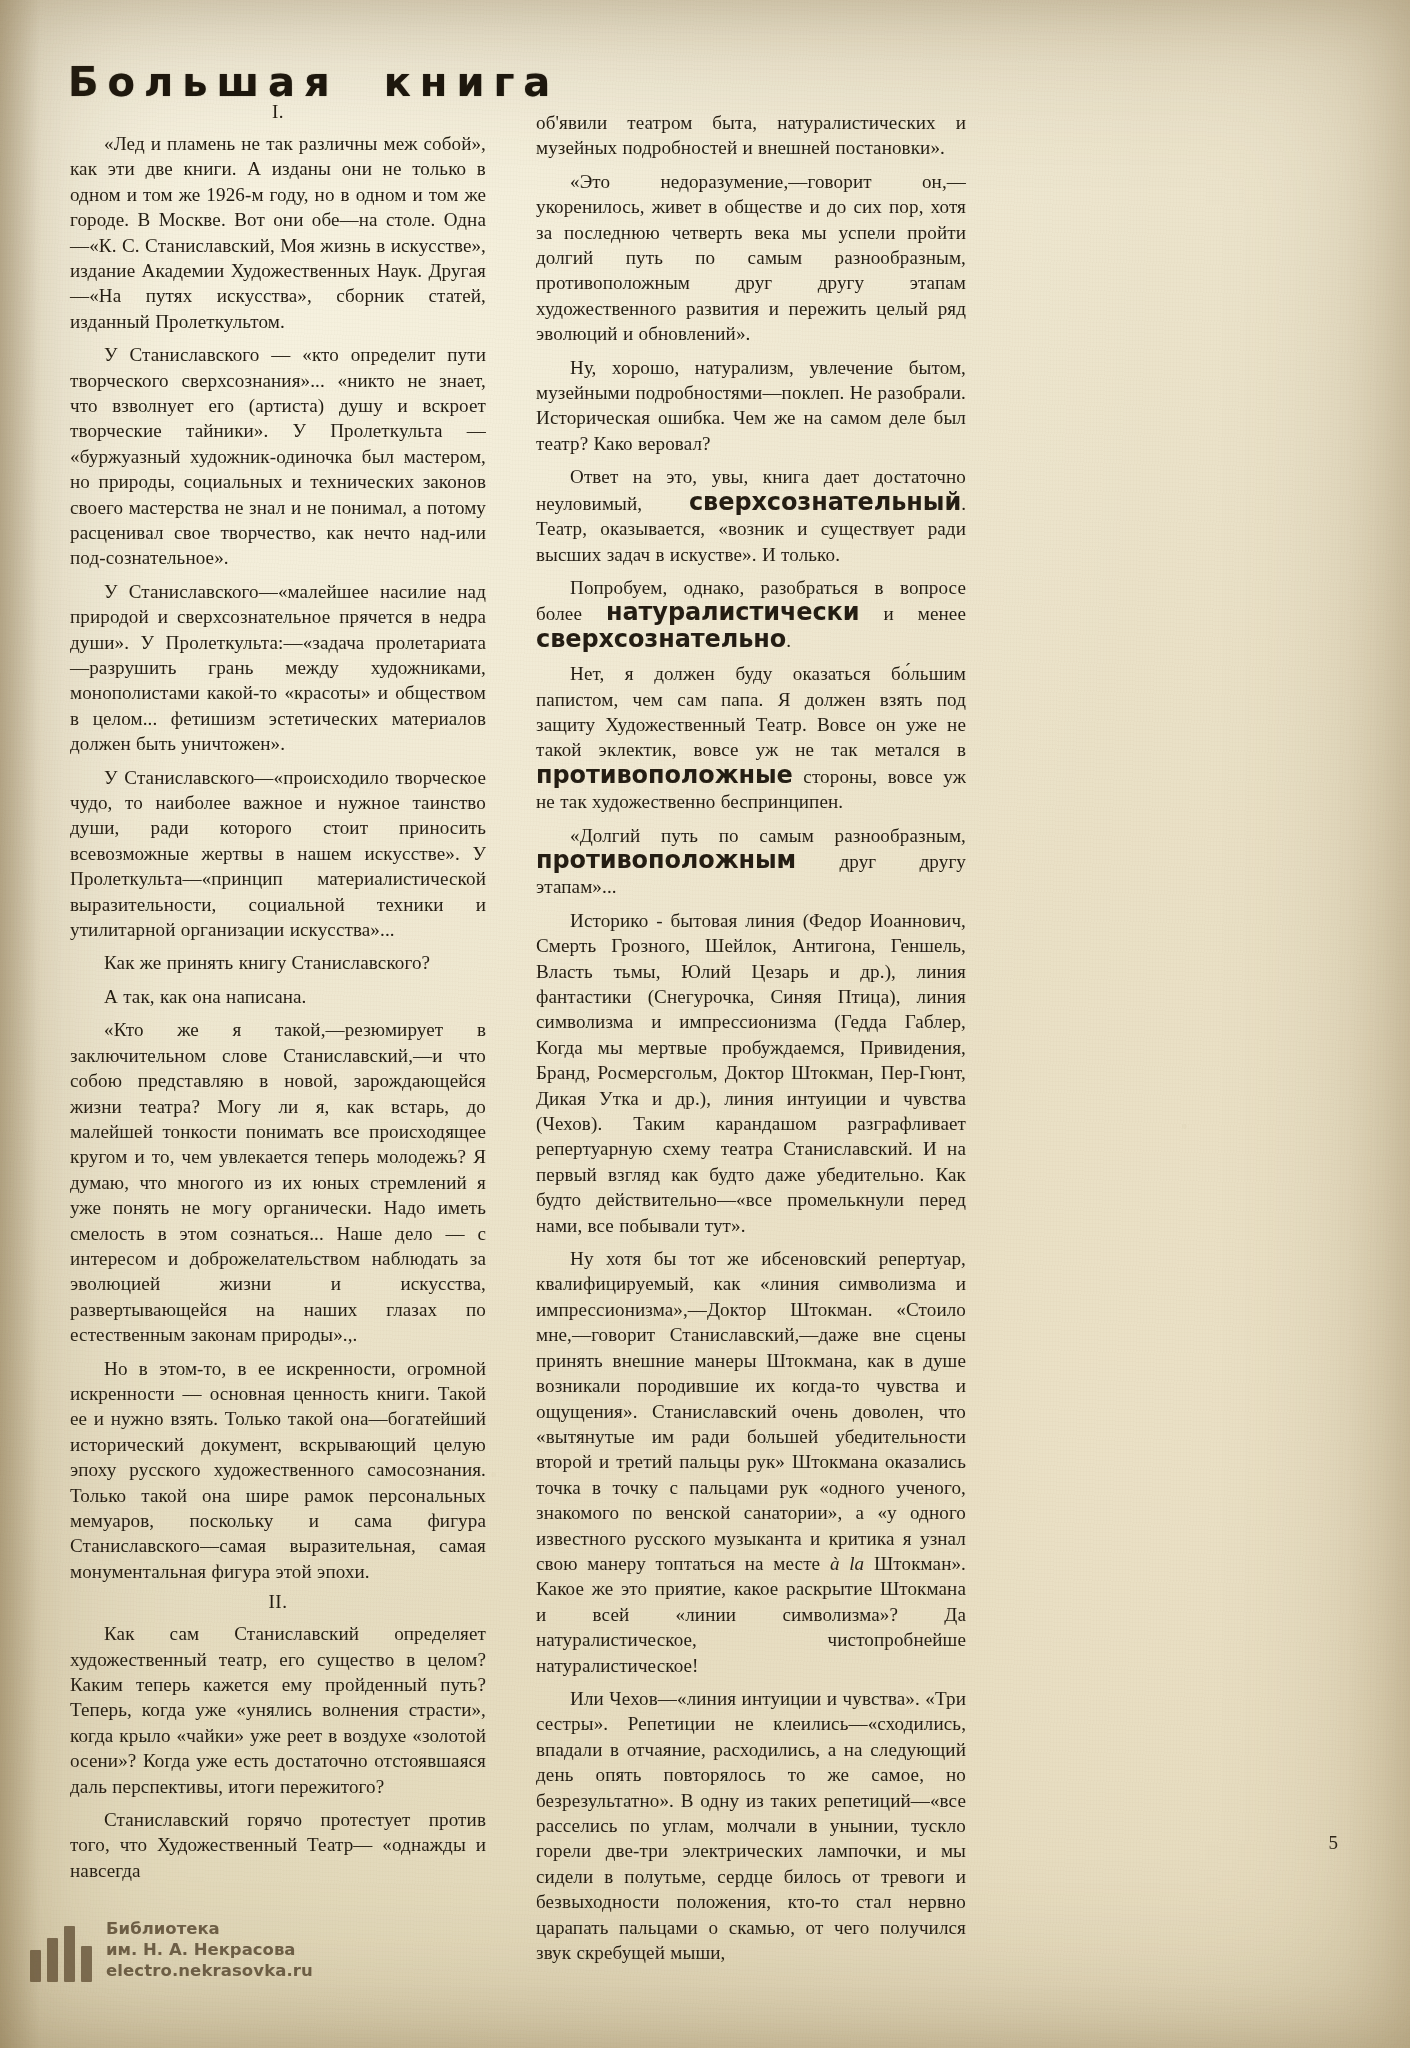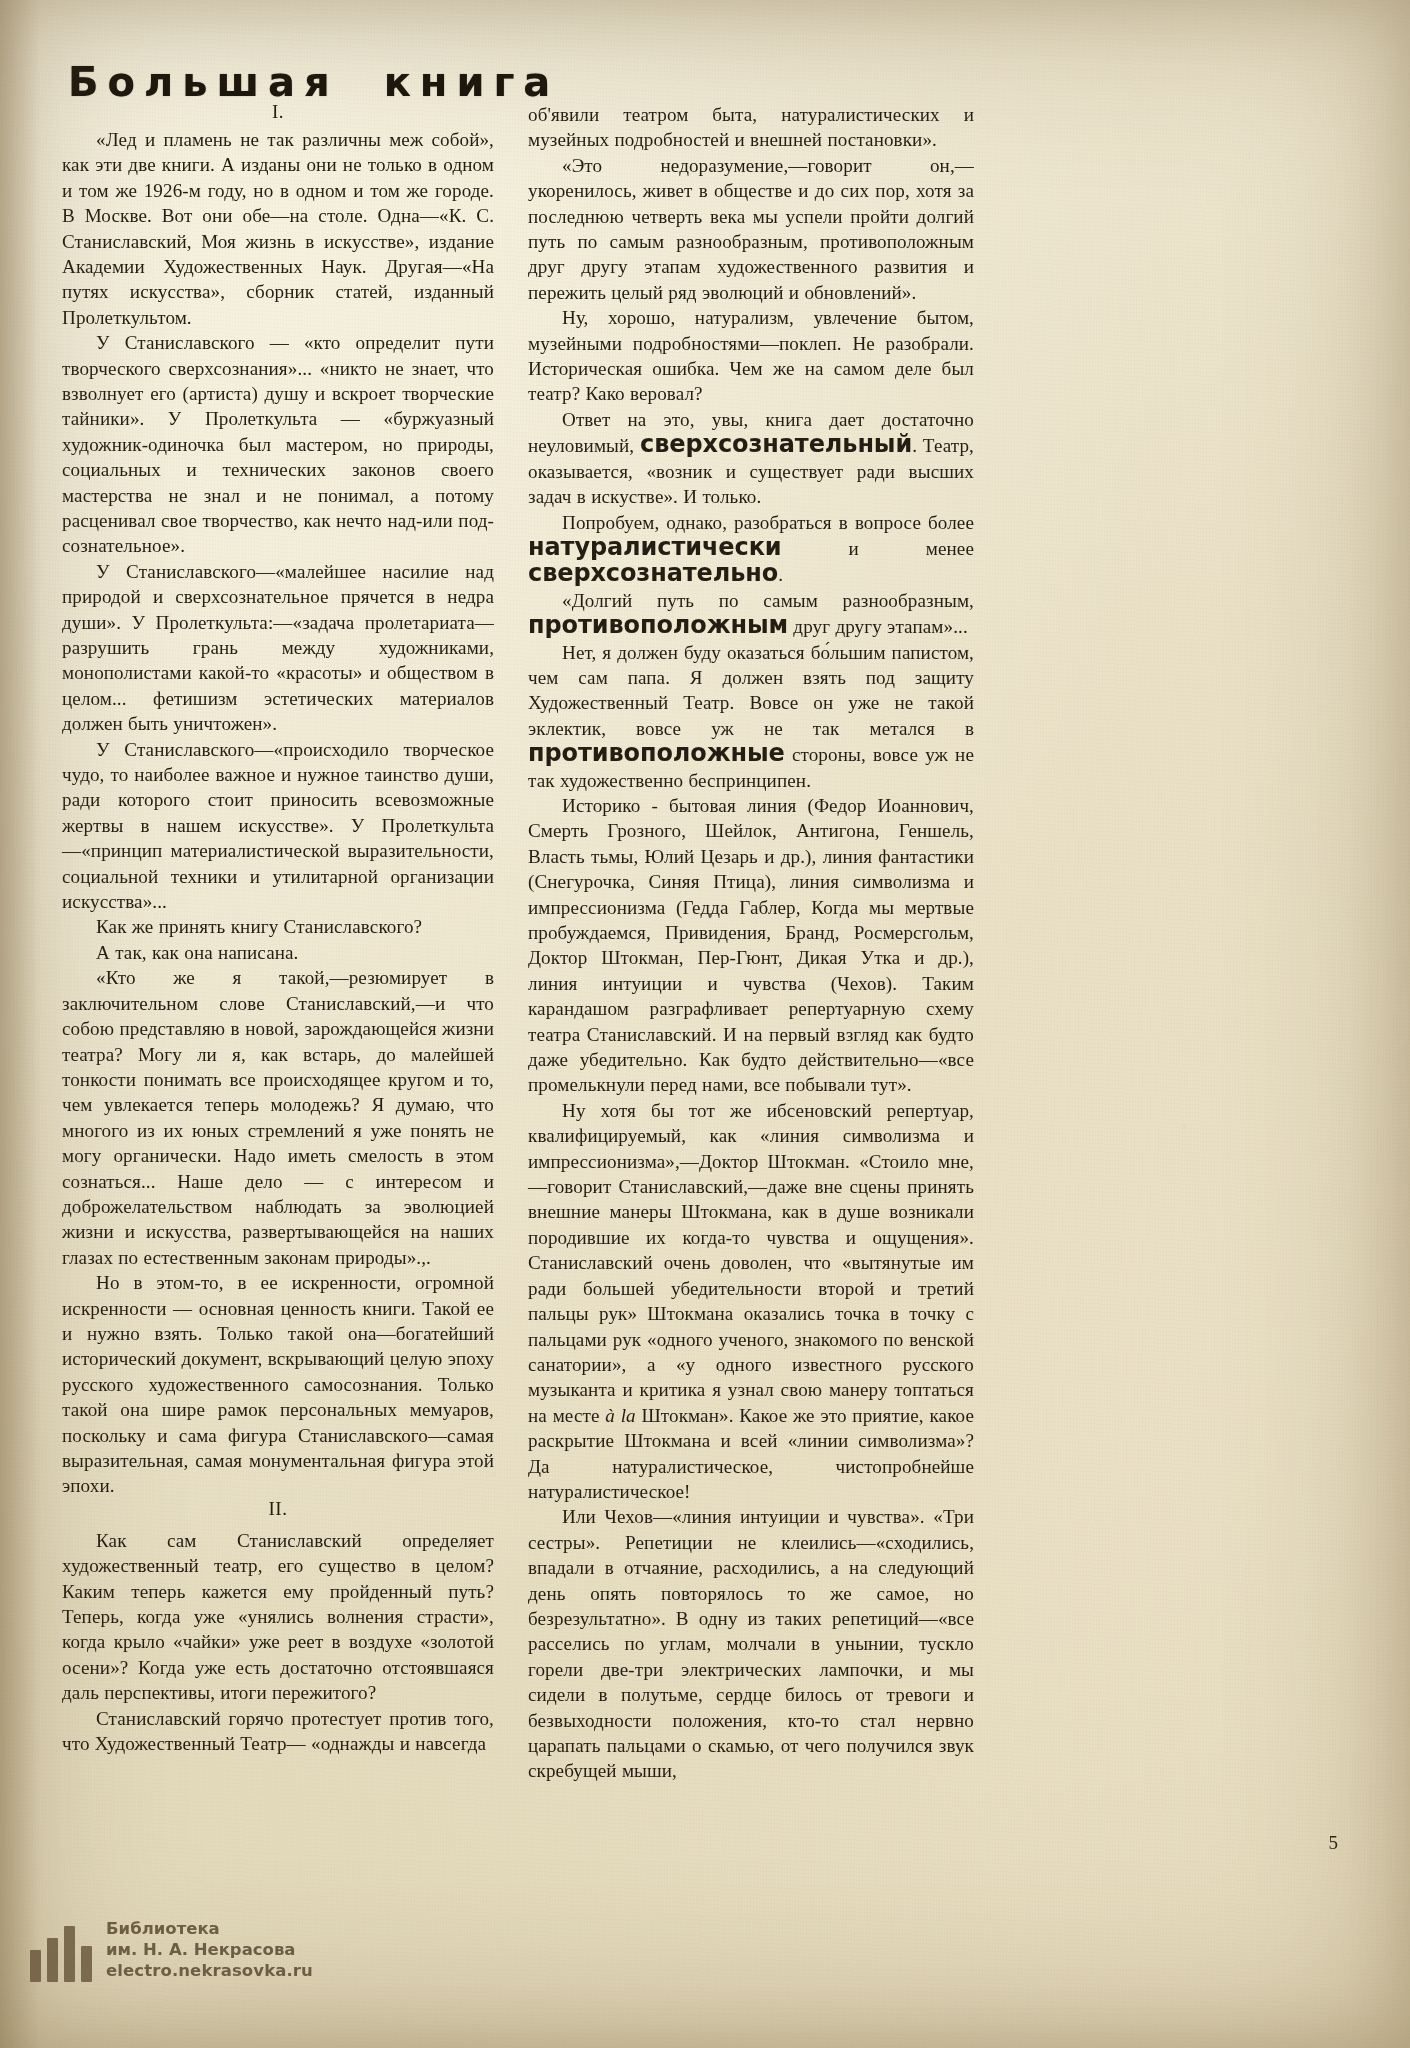--- a/index.html
+++ b/index.html
@@ -80,21 +80,21 @@
   .sec-num {
     text-align: center;
     font-size: 19px;
     letter-spacing: .5px;
     margin: 0 0 4px 0;
     line-height: 1.1;
   }
   .sec-num.second { margin-bottom: 8px; }
 
   p.para {
-    margin: 0;
+    margin: 8px;
     text-align: justify;
     text-indent: 34px;
     font-size: 19.1px;
     line-height: 25.4px;
     letter-spacing: .1px;
     word-spacing: .4px;
     color: #241d13;
   }
   p.para + p.para { margin-top: 0px; }
   p.para.noindent { text-indent: 0; }
@@ -185,22 +185,22 @@
         <p class="para">Станиславский горячо протестует против того, что Художественный Театр— «однажды и навсегда</p>
       </div>
 
       <div class="col right">
 
         <p class="para noindent">об'явили театром быта, натуралистических и музейных подробностей и внешней постановки».</p>
         <p class="para">«Это недоразумение,—говорит он,—укоренилось, живет в обществе и до сих пор, хотя за последнюю четверть века мы успели пройти долгий путь по самым разнообразным, противоположным друг другу этапам художественного развития и пережить целый ряд эволюций и обновлений».</p>
         <p class="para">Ну, хорошо, натурализм, увлечение бытом, музейными подробностями—поклеп. Не разобрали. Историческая ошибка. Чем же на самом деле был театр? Како веровал?</p>
         <p class="para">Ответ на это, увы, книга дает достаточно неуловимый, <b class="sans">сверхсознательный</b>. Театр, оказывается, «возник и существует ради высших задач в искустве». И только.</p>
         <p class="para">Попробуем, однако, разобраться в вопросе более <b class="sans">натуралистически</b> и менее <b class="sans">сверхсознательно</b>.</p>
+        <p class="para">Нет, я должен буду оказаться бо́льшим папистом, чем сам папа. Я должен взять под защиту Художественный Театр. Вовсе он уже не такой эклектик, вовсе уж не так метался в <b class="sans">противоположные</b> стороны, вовсе уж не так художественно беспринципен.</p>
         <p class="para">«Долгий путь по самым разнообразным, <b class="sans">противоположным</b> друг другу этапам»...</p>
-        <p class="para">Нет, я должен буду оказаться бо́льшим папистом, чем сам папа. Я должен взять под защиту Художественный Театр. Вовсе он уже не такой эклектик, вовсе уж не так метался в <b class="sans">противоположные</b> стороны, вовсе уж не так художественно беспринципен.</p>
         <p class="para">Историко - бытовая линия (Федор Иоаннович, Смерть Грозного, Шейлок, Антигона, Геншель, Власть тьмы, Юлий Цезарь и др.), линия фантастики (Снегурочка, Синяя Птица), линия символизма и импрессионизма (Гедда Габлер, Когда мы мертвые пробуждаемся, Привидения, Бранд, Росмерсгольм, Доктор Штокман, Пер-Гюнт, Дикая Утка и др.), линия интуиции и чувства (Чехов). Таким карандашом разграфливает репертуарную схему театра Станиславский. И на первый взгляд как будто даже убедительно. Как будто действительно—«все промелькнули перед нами, все побывали тут».</p>
         <p class="para">Ну хотя бы тот же ибсеновский репертуар, квалифицируемый, как «линия символизма и импрессионизма»,—Доктор Штокман. «Стоило мне,—говорит Станиславский,—даже вне сцены принять внешние манеры Штокмана, как в душе возникали породившие их когда-то чувства и ощущения». Станиславский очень доволен, что «вытянутые им ради большей убедительности второй и третий пальцы рук» Штокмана оказались точка в точку с пальцами рук «одного ученого, знакомого по венской санатории», а «у одного известного русского музыканта и критика я узнал свою манеру топтаться на месте <i class="lat">à la</i> Штокман». Какое же это приятие, какое раскрытие Штокмана и всей «линии символизма»? Да натуралистическое, чистопробнейше натуралистическое!</p>
         <p class="para">Или Чехов—«линия интуиции и чувства». «Три сестры». Репетиции не клеились—«сходились, впадали в отчаяние, расходились, а на следующий день опять повторялось то же самое, но безрезультатно». В одну из таких репетиций—«все расселись по углам, молчали в унынии, тускло горели две-три электрических лампочки, и мы сидели в полутьме, сердце билось от тревоги и безвыходности положения, кто-то стал нервно царапать пальцами о скамью, от чего получился звук скребущей мыши,</p>
       </div>
     </div>
   </div>
 
   <div class="page-number">5</div>
 
   <div class="footer-logo">

